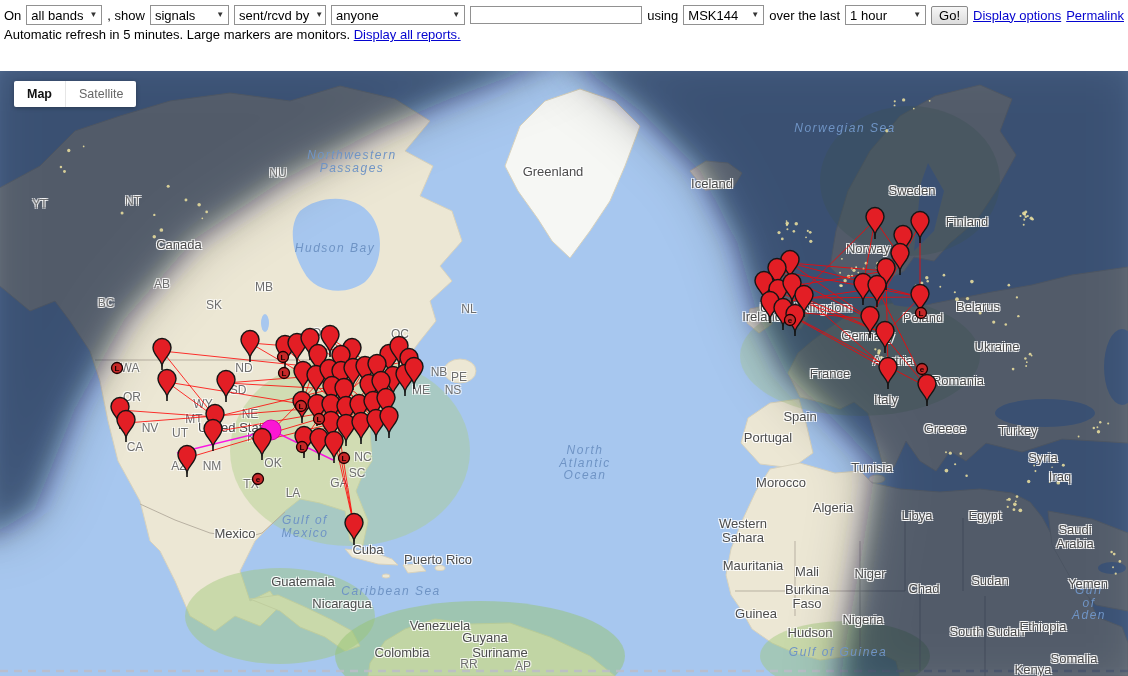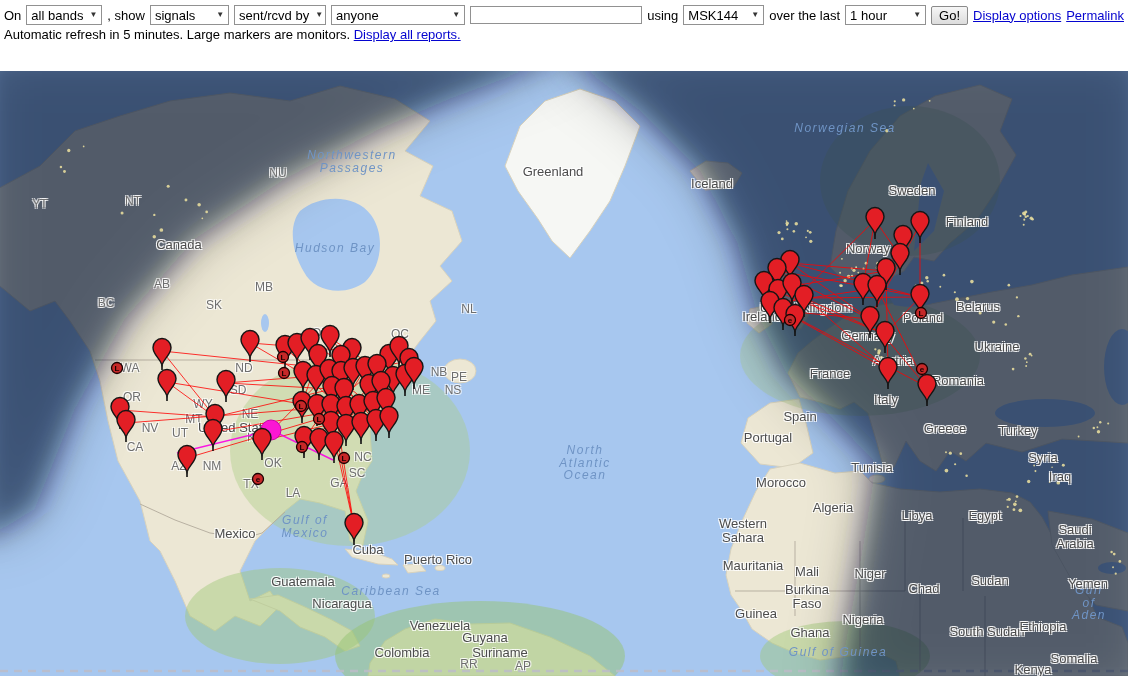--- a/index.html
+++ b/index.html
@@ -374,21 +374,21 @@
       <div class="lbl country" style="left: 1075px; top: 466px;">Saudi Arabia</div>
       <div class="lbl country" style="left: 753px; top: 495px;">Mauritania</div>
       <div class="lbl country" style="left: 807px; top: 501px;">Mali</div>
       <div class="lbl country" style="left: 870px; top: 503px;">Niger</div>
       <div class="lbl country" style="left: 924px; top: 518px;">Chad</div>
       <div class="lbl country" style="left: 990px; top: 510px;">Sudan</div>
       <div class="lbl country" style="left: 1088px; top: 513px;">Yemen</div>
       <div class="lbl country" style="left: 807px; top: 526px;">Burkina
 Faso</div>
       <div class="lbl country" style="left: 756px; top: 543px;">Guinea</div>
-      <div class="lbl country" style="left: 810px; top: 562px;">Ghana</div>
+      <div class="lbl country" style="left: 810px; top: 562px;">Hudson</div>
       <div class="lbl country" style="left: 863px; top: 549px;">Nigeria</div>
       <div class="lbl country" style="left: 987px; top: 561px;">South Sudan</div>
       <div class="lbl country" style="left: 1043px; top: 556px;">Ethiopia</div>
       <div class="lbl country" style="left: 1074px; top: 588px;">Somalia</div>
       <div class="lbl country" style="left: 1033px; top: 599px;">Kenya</div>
     </div>
 
   <svg id="overlay" width="1128" height="605" viewBox="0 0 1128 605">
     <g id="linkg">
         <line x1="162" y1="280" x2="353" y2="300" stroke="#ff0000" stroke-width="1" opacity="0.8"></line>
@@ -585,13 +585,17 @@
           <circle r="5.5" fill="#c62828" stroke="#1a0000" stroke-width="1.3"></circle>
           <text text-anchor="middle" dy="3" font-size="8" font-weight="bold" fill="#1a0000">e</text>
         </g>
         <g transform="translate(790,249)" style="pointer-events: auto;">
           <circle r="5.5" fill="#c62828" stroke="#1a0000" stroke-width="1.3"></circle>
           <text text-anchor="middle" dy="3" font-size="8" font-weight="bold" fill="#1a0000">e</text>
         </g>
       </g>
   </svg>
 
+  <div id="mapctl">
+    <div class="mcb on">Map</div>
+    <div class="mcb off">Satellite</div>
+  </div>
 </div>
 
 </body></html>

